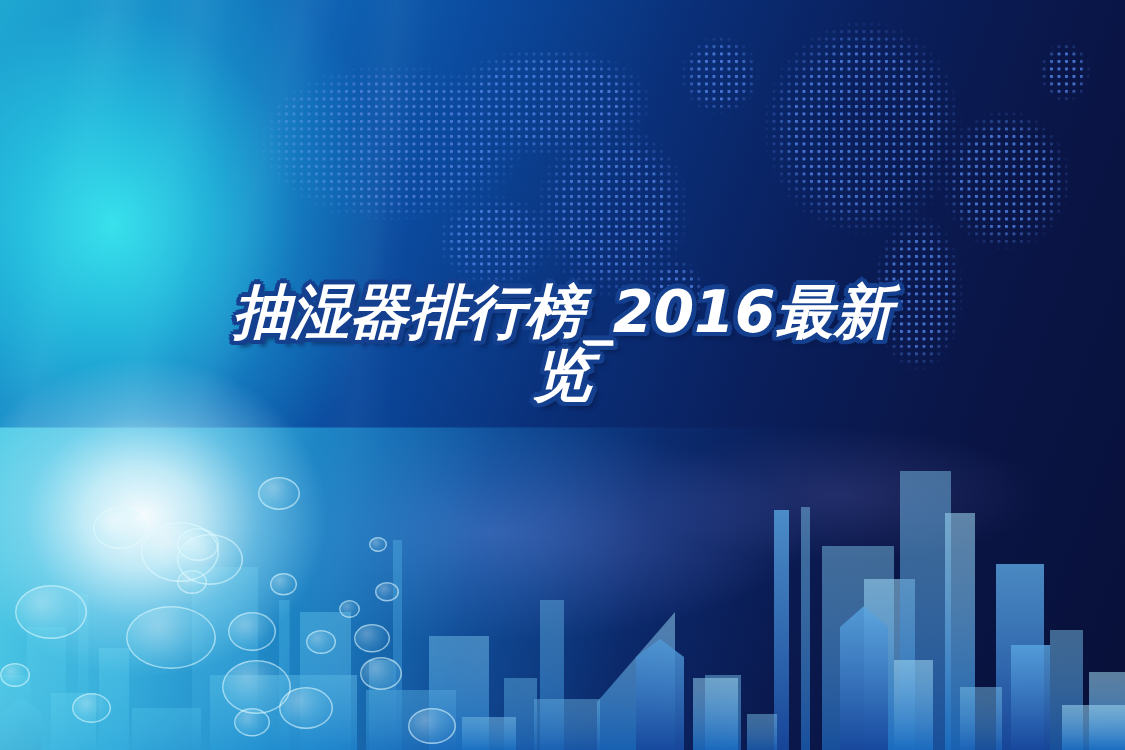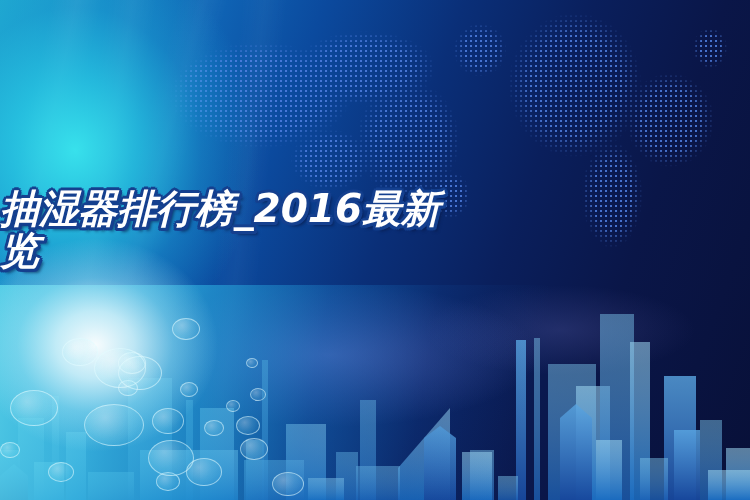--- a/index.html
+++ b/index.html
@@ -136,21 +136,21 @@
         rgba(190,245,252,.14) 45%,
         rgba(150,230,250,.05) 75%,
         rgba(140,225,248,.02) 100%);
   }
 
   
   #title-block {
     position: absolute;
     left: 0; right: 0;
     top: 188px;
-    text-align: left;
+    text-align: center;
     z-index: 40;
   }
   .t-line {
     display: block;
     font-family: "DejaVu Sans", "Liberation Sans", sans-serif;
     font-weight: 700;
     font-style: italic;
     font-size: 39px;
     line-height: 42px;
     letter-spacing: 0px;

